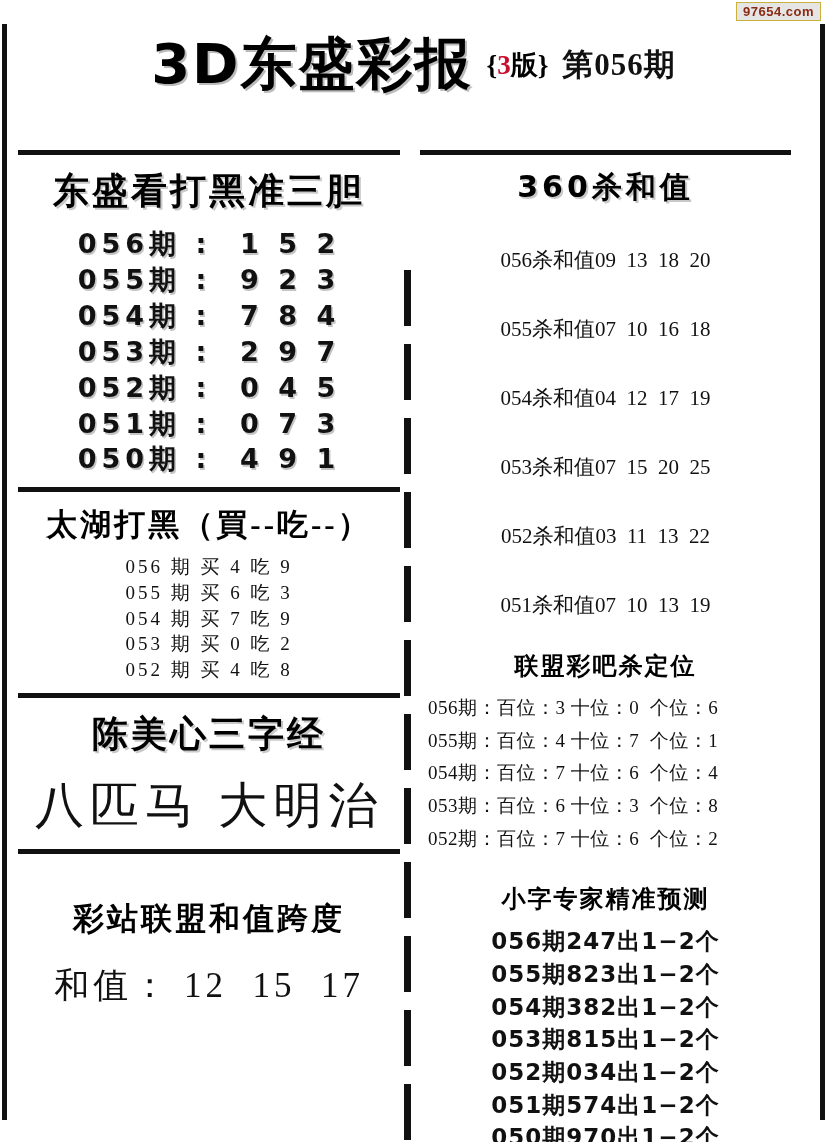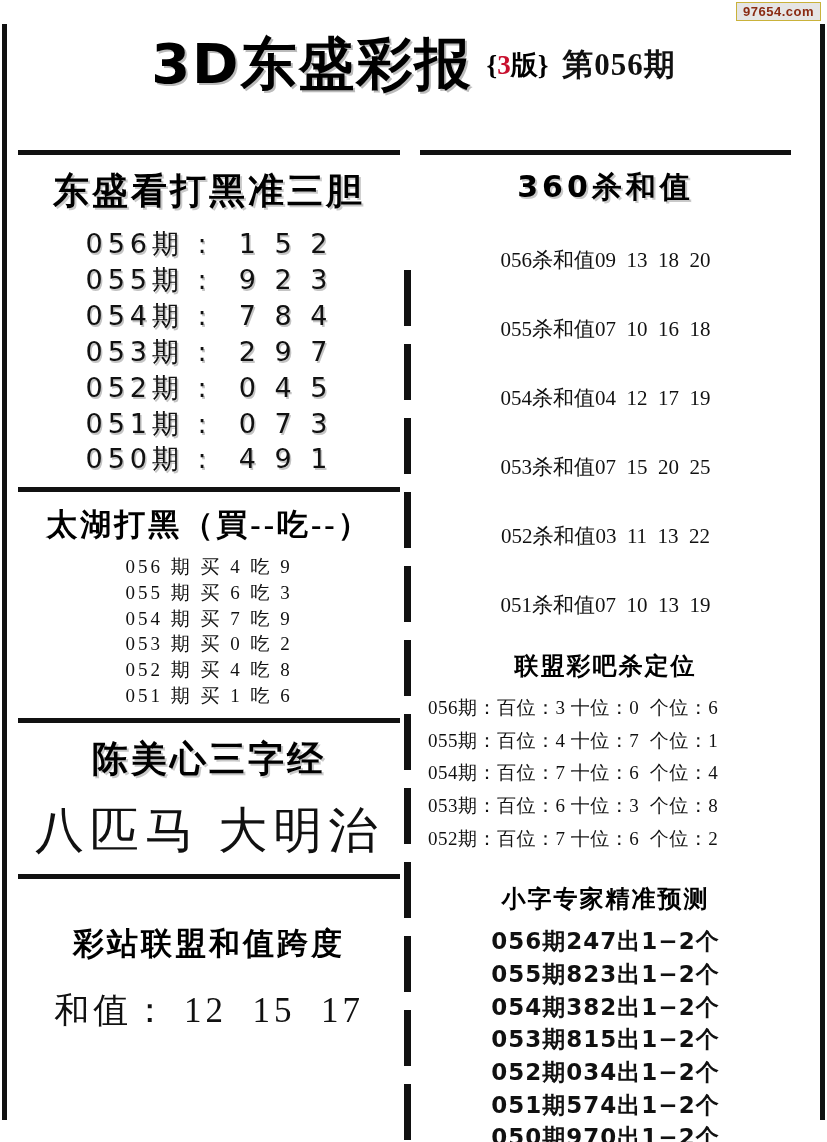--- a/index.html
+++ b/index.html
@@ -138,21 +138,21 @@
     font-weight: bold;
     letter-spacing: 2px;
     margin: 14px 0 10px 0;
   }
 
   
   .row-mono {
     text-align: center;
     font-family: "DejaVu Sans", "Liberation Sans", sans-serif;
     font-size: 27px;
-    font-weight: normal;
+    font-weight: bold;
     letter-spacing: 5px;
     line-height: 1.33;
     text-shadow: 1.5px 1.5px 0 #c4c4c4;
     white-space: pre;
   }
   .row-serif {
     text-align: center;
     font-family: "Liberation Serif", serif;
     font-size: 19px;
     letter-spacing: 3px;
@@ -286,21 +286,20 @@
 
     <div class="hrule"></div>
 
     <div class="block">
       <div class="sec-title midL">太湖打黑（買--吃--）</div>
       <div class="row-serif">056 期 买 4 吃 9</div>
       <div class="row-serif">055 期 买 6 吃 3</div>
       <div class="row-serif">054 期 买 7 吃 9</div>
       <div class="row-serif">053 期 买 0 吃 2</div>
       <div class="row-serif">052 期 买 4 吃 8</div>
-      <div class="row-serif">051 期 买 1 吃 6</div>
     </div>
 
     <div class="hrule"></div>
 
     <div class="block">
       <div class="sec-title bigL">陈美心三字经</div>
       <div class="three-chars">八匹马 大明治</div>
     </div>
 
     <div class="hrule"></div>

